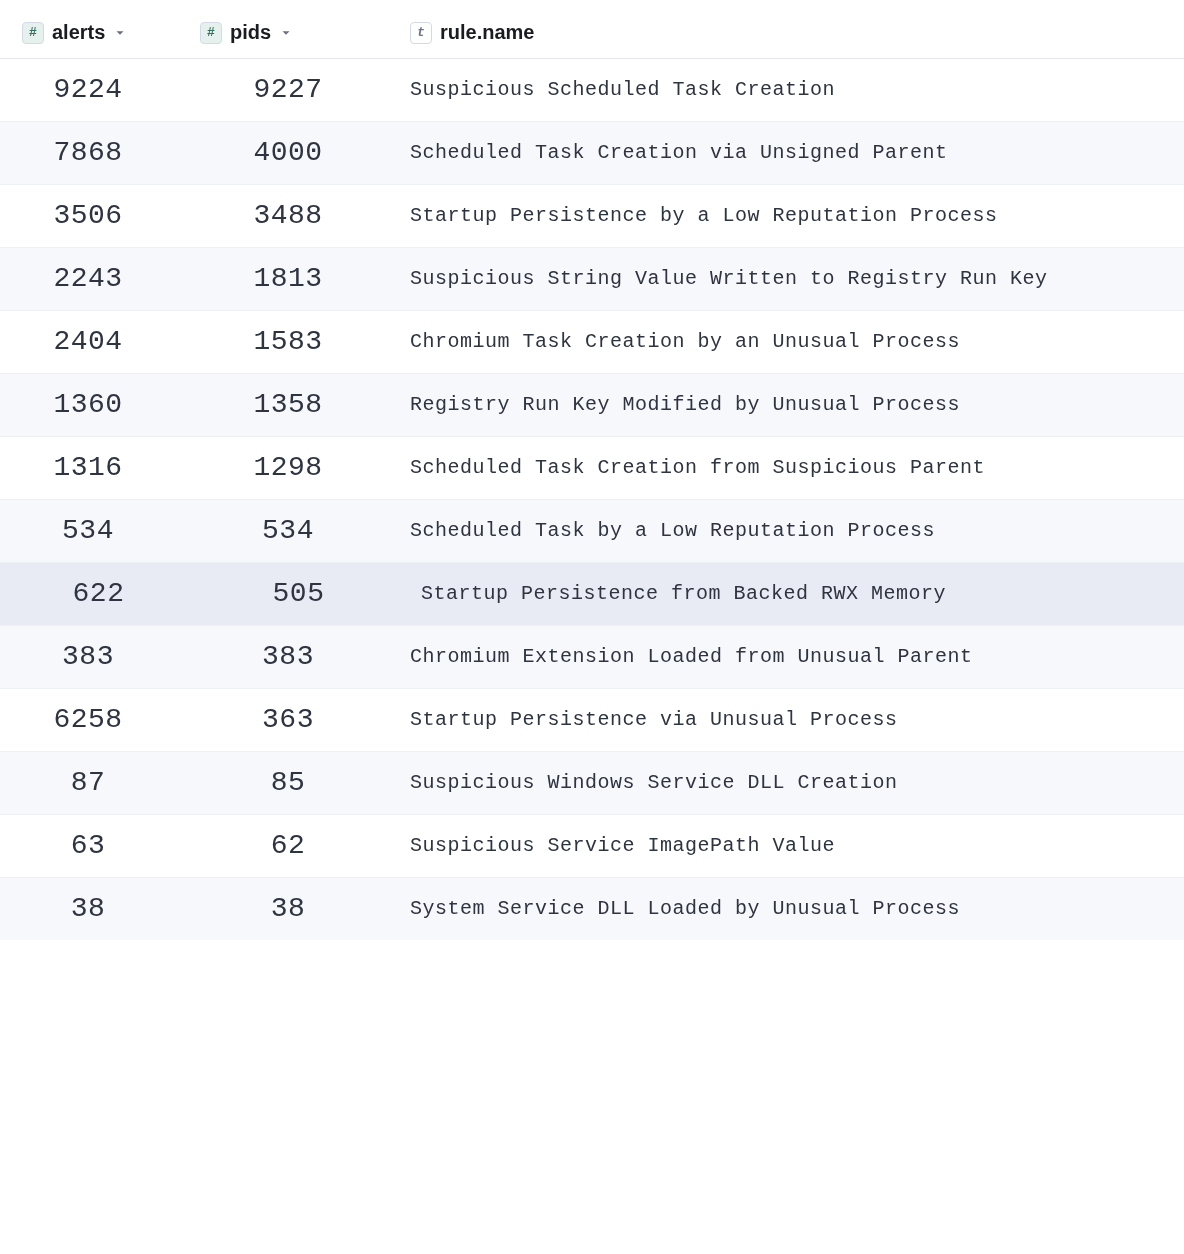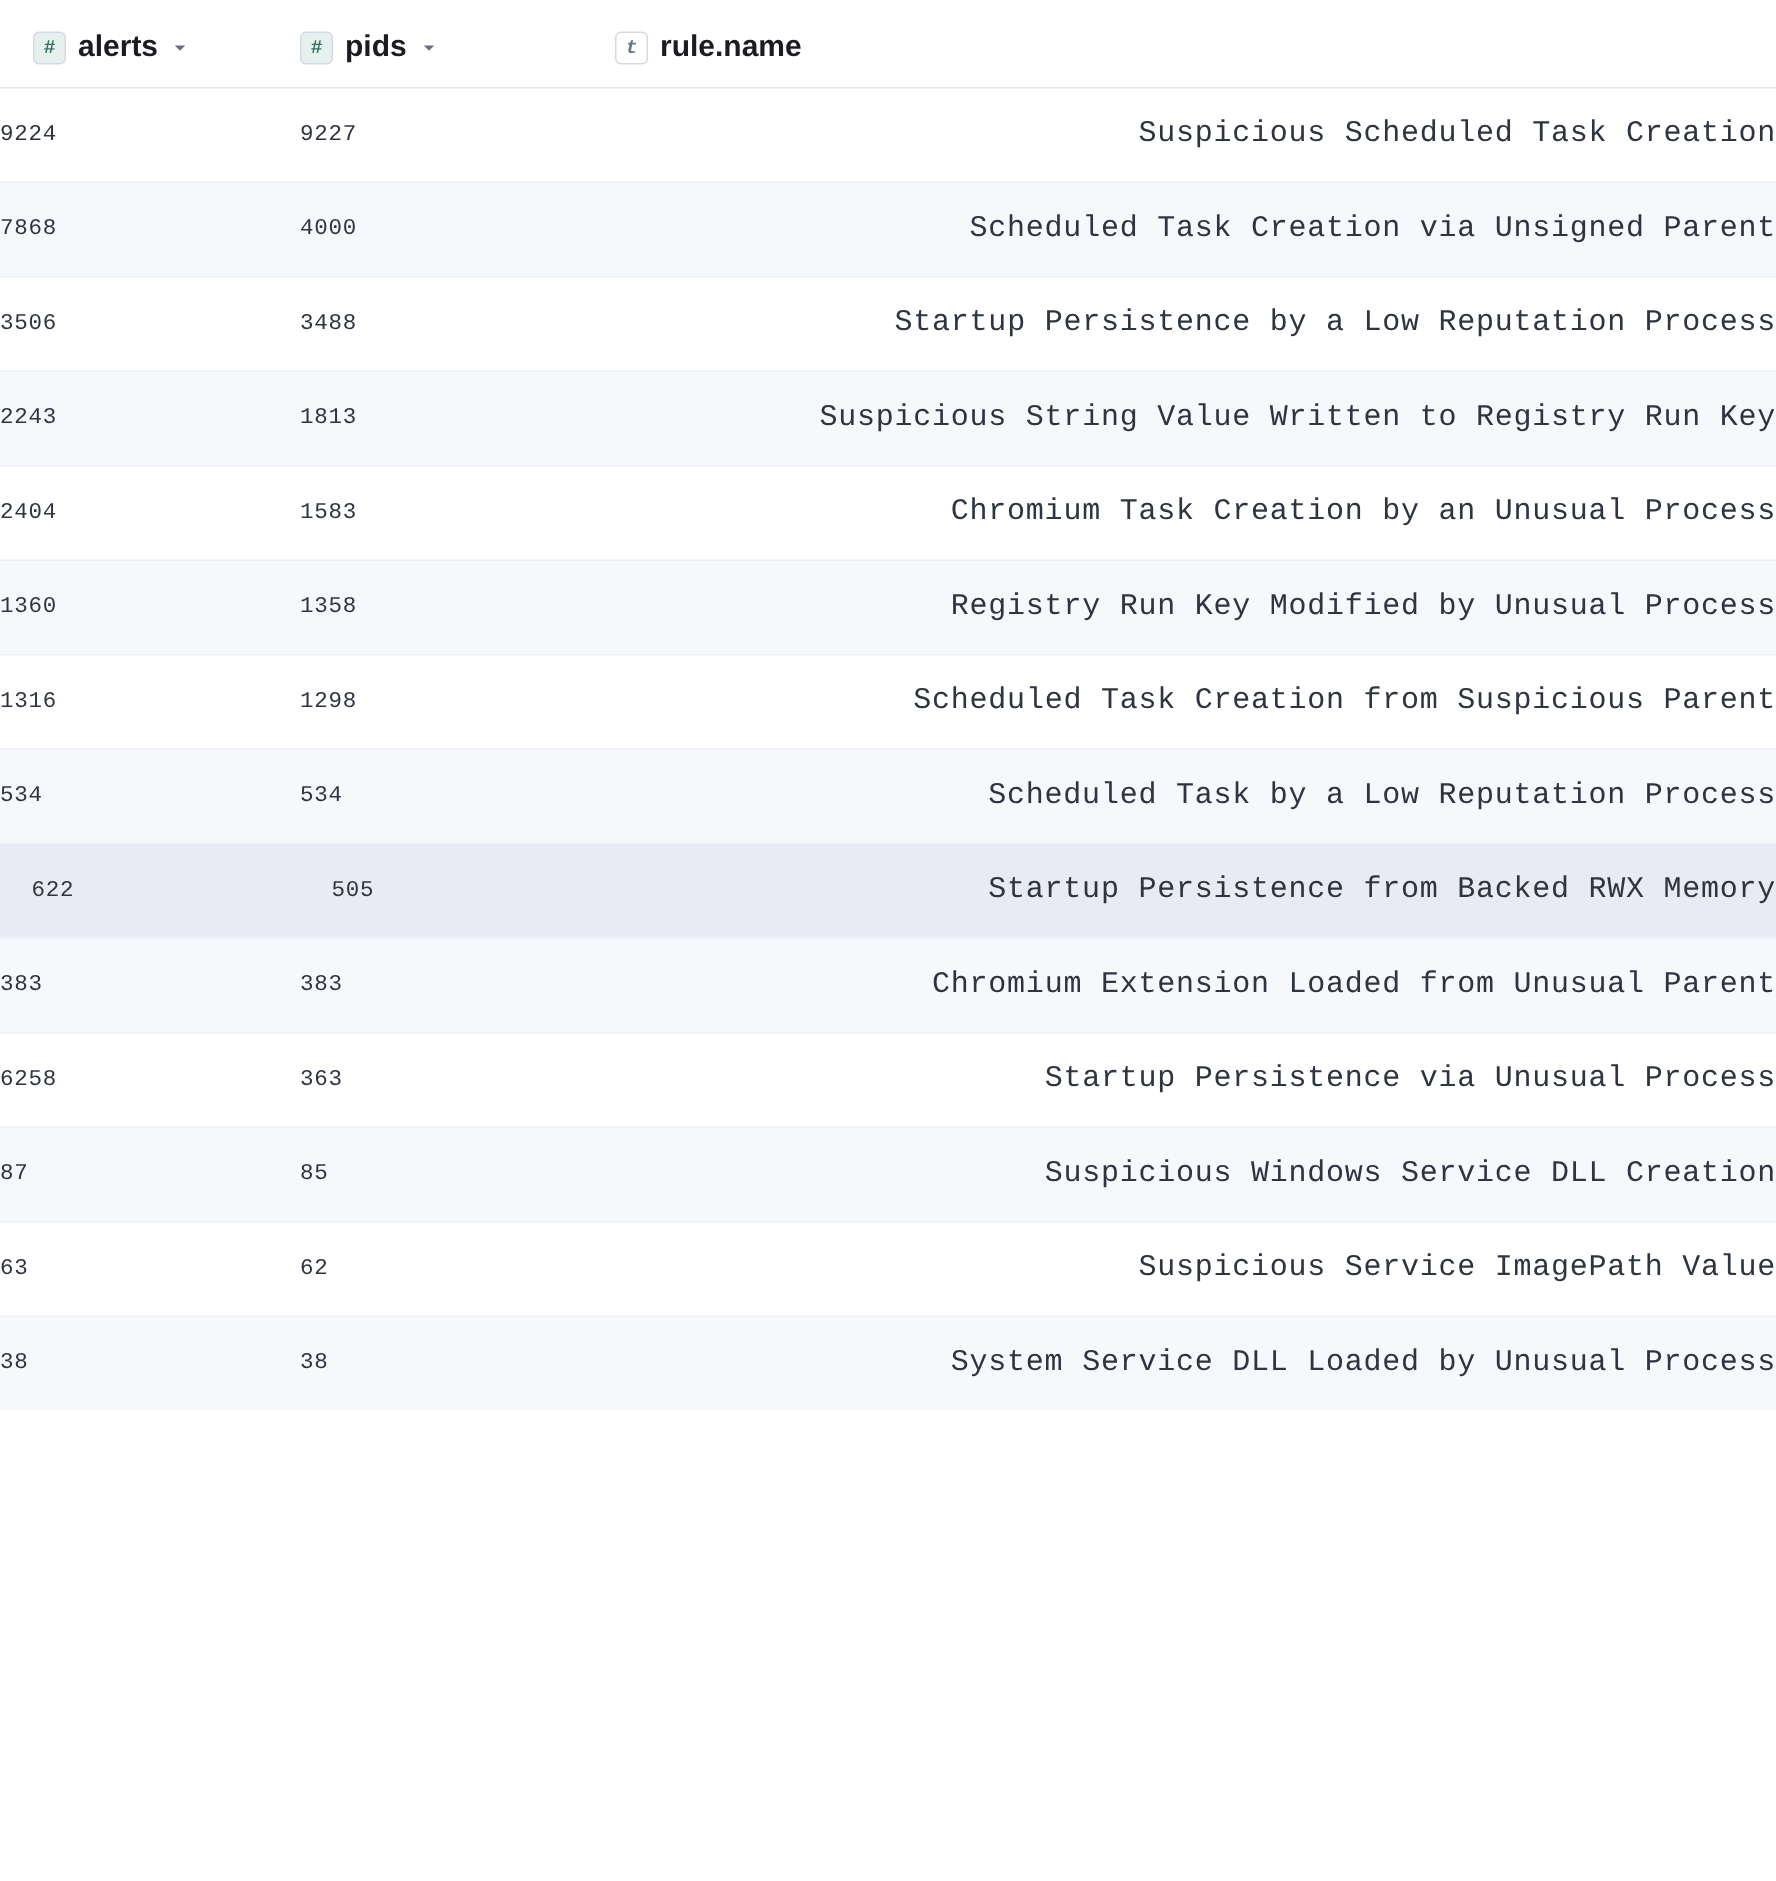--- a/index.html
+++ b/index.html
@@ -58,37 +58,36 @@
 
   .body-row {
     height: 63px;
   }
   .body-row:nth-child(odd)  td { background: #ffffff; }
   .body-row:nth-child(even) td { background: #f7f8fc; }
   .body-row.hl td { background: #e8ebf3 !important; padding-left: 21px; }
   .body-row td { border-top: 1px solid #edf0f5; vertical-align: middle; }
 
   .cell-num {
-    text-align: left;
+    text-align: center;
     font-variant-numeric: tabular-nums;
     font-family: "SFMono-Regular", Consolas, "Liberation Mono", Menlo, monospace;
-    font-size: 15px;
+    font-size: 28px;
     color: #2e3440;
     padding-right: 24px;
     letter-spacing: 0.5px;
   }
   .col-alerts-cell { width: 200px; }
   .col-pids-cell   { width: 200px; }
   .cell-rule {
     font-family: "SFMono-Regular", Consolas, "Liberation Mono", Menlo, monospace;
     font-size: 20px;
     color: #2e3440;
     padding-left: 10px;
     letter-spacing: 0.5px;
-    text-align: right;
   }
 </style>
 </head>
 <body>
 
 <table class="table">
   <thead>
     <tr class="header-row">
       <th class="header-cell col-alerts">
         <span class="header-inner">

